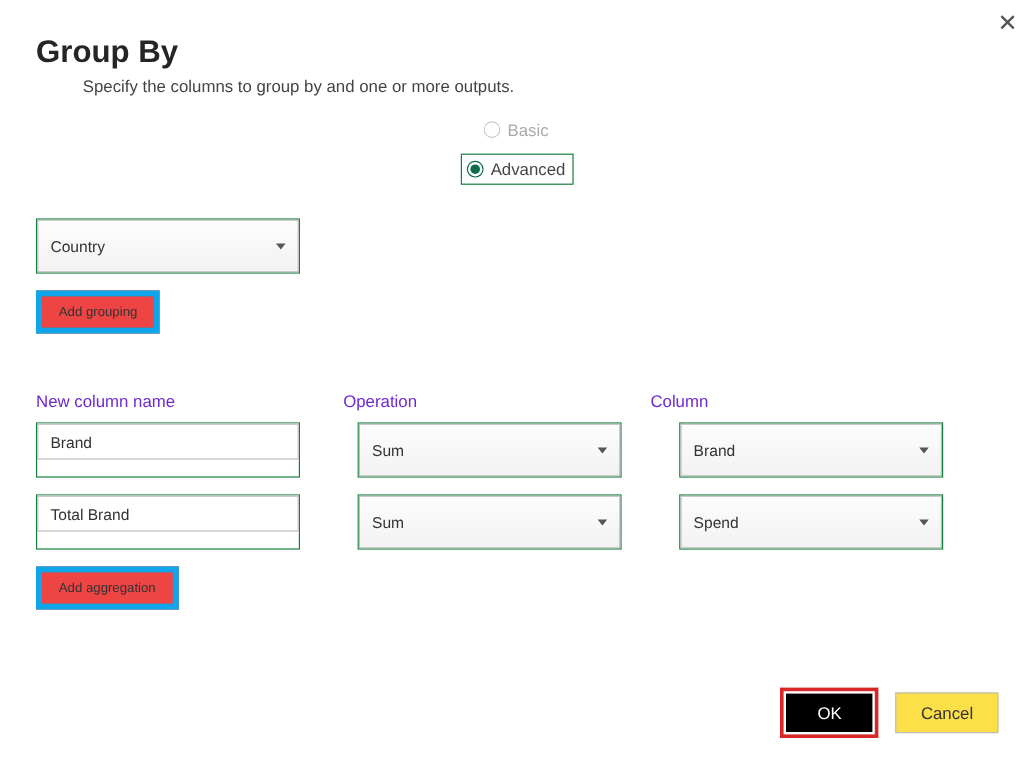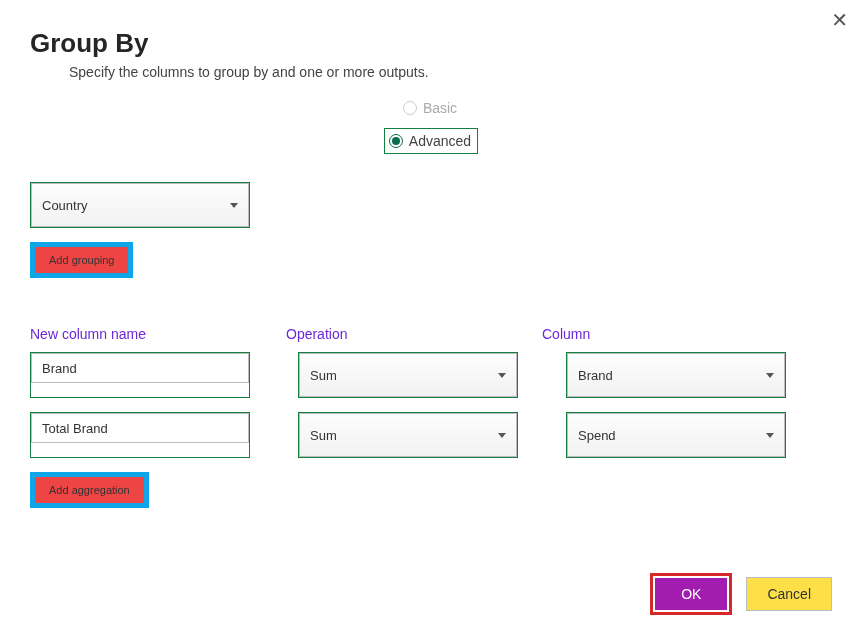--- a/index.html
+++ b/index.html
@@ -144,21 +144,21 @@
   .agg-btn-row { margin-top: 4px; }
   .footer {
     position: absolute;
     right: 30px;
     bottom: 22px;
     display: flex;
     gap: 14px;
     align-items: center;
   }
   .btn-ok {
-    background: #a21caf;
+    background: #000000;
     color: #fff;
     border: none;
     padding: 8px 26px;
     font-size: 14px;
     cursor: pointer;
   }
   .hl-ok {
     border: 3px solid #d62828;
     display: inline-block;
     padding: 2px;

